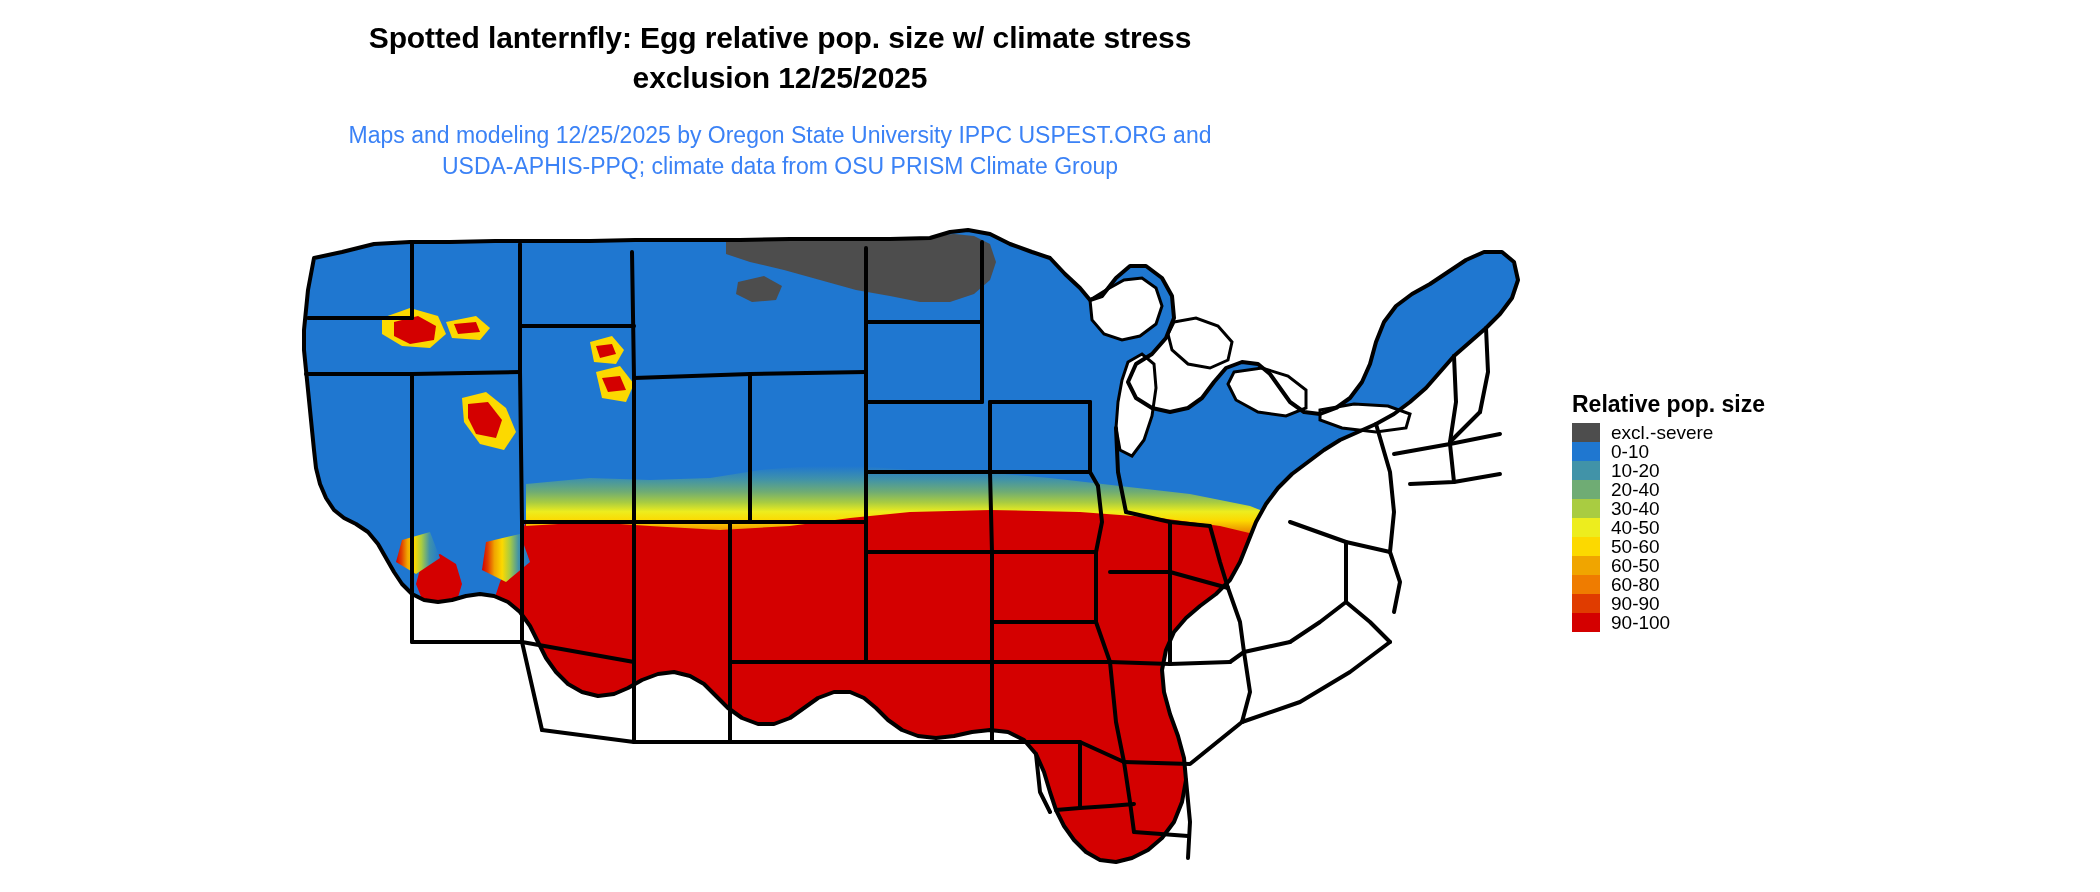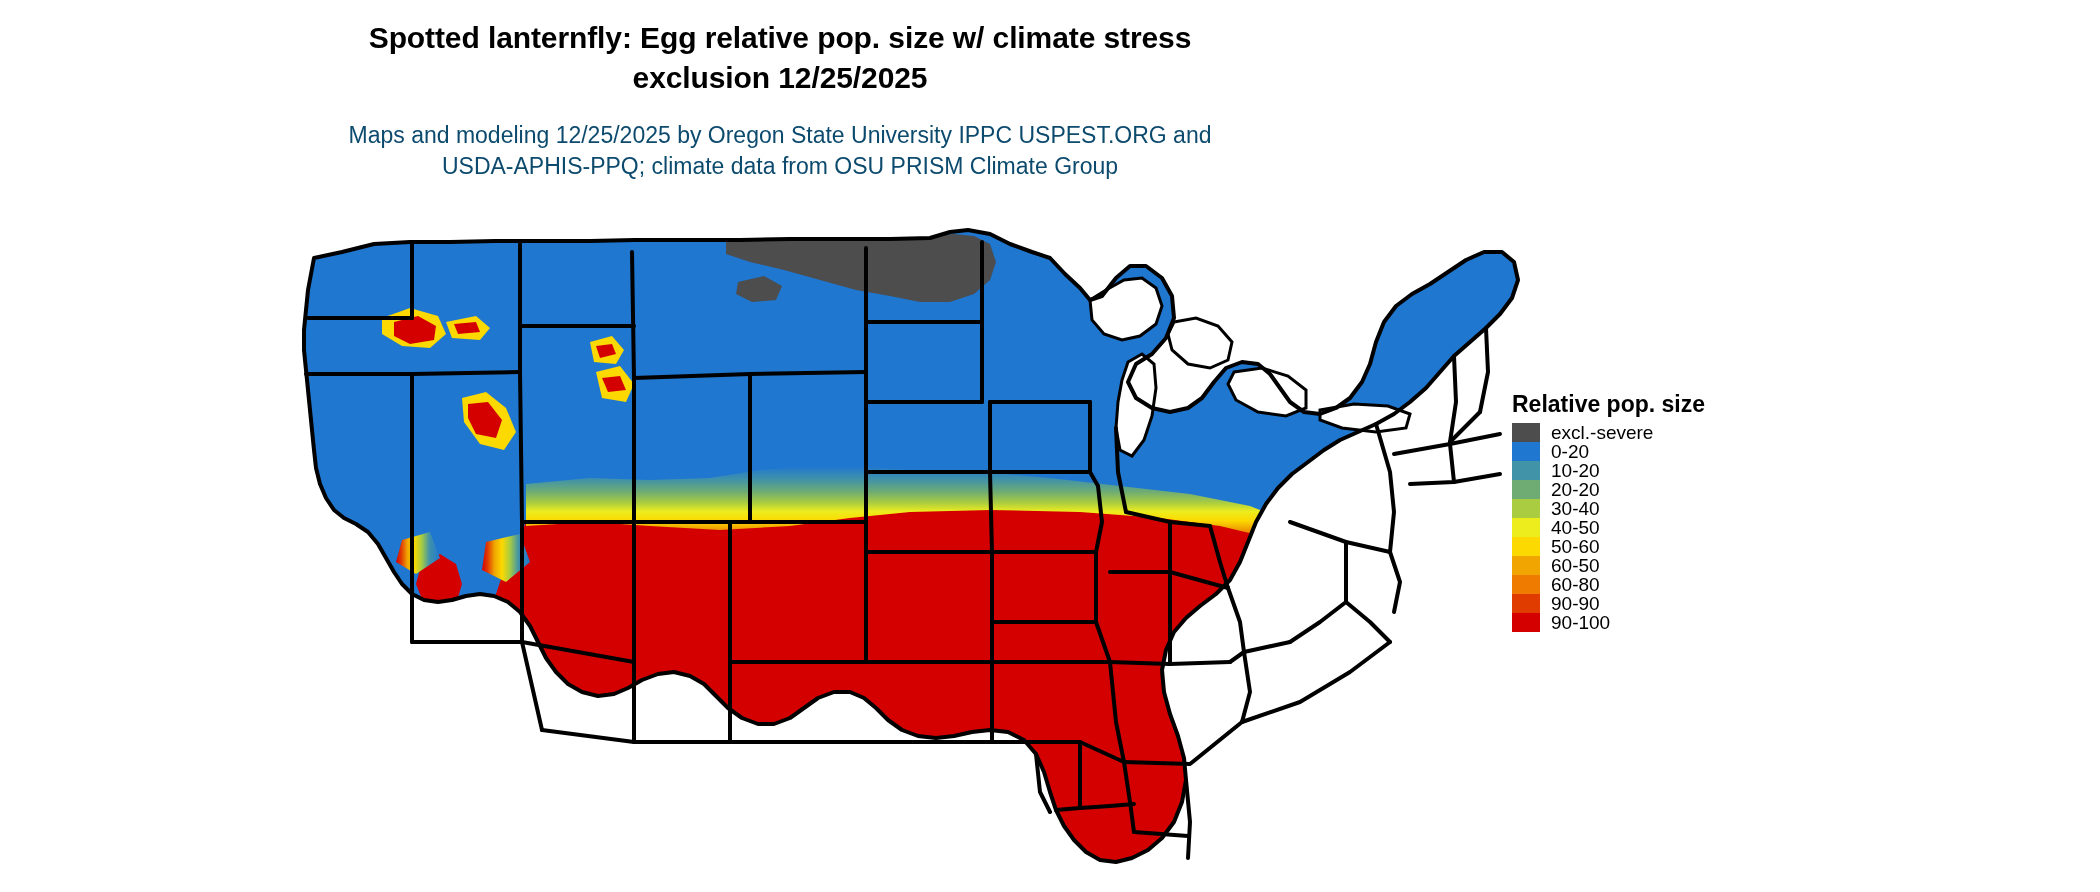--- a/index.html
+++ b/index.html
@@ -34,21 +34,21 @@
     white-space: pre-line;
   }
   #subtitle {
     position: absolute;
     left: 0;
     top: 120px;
     width: 1560px;
     text-align: center;
     font-size: 23px;
     font-weight: normal;
-    color: #0c4a6e;
+    color: #3b82f6;
     line-height: 1.36;
     white-space: pre-line;
   }
 
   
   #map-wrap {
     position: absolute;
     left: 290px;
     top: 222px;
     width: 1260px;
@@ -56,21 +56,21 @@
   }
   #map-svg {
     display: block;
     width: 1260px;
     height: 660px;
   }
 
   
   #legend {
     position: absolute;
-    left: 1512px;
+    left: 1572px;
     top: 392px;
     width: 330px;
   }
   #legend-title {
     font-size: 23px;
     font-weight: bold;
     color: #000000;
     margin: 0 0 6px 0;
     line-height: 1.1;
     white-space: nowrap;
@@ -353,29 +353,29 @@
 
   <div id="legend">
     <div id="legend-title">Relative pop. size</div>
     <div id="legend-items">
         <div class="legend-row">
           <div class="legend-swatch" style="background: rgb(77, 77, 77);"></div>
           <div class="legend-label">excl.-severe</div>
         </div>
         <div class="legend-row">
           <div class="legend-swatch" style="background: rgb(31, 119, 208);"></div>
-          <div class="legend-label">0-20</div>
+          <div class="legend-label">0-10</div>
         </div>
         <div class="legend-row">
           <div class="legend-swatch" style="background: rgb(65, 147, 168);"></div>
           <div class="legend-label">10-20</div>
         </div>
         <div class="legend-row">
           <div class="legend-swatch" style="background: rgb(111, 172, 116);"></div>
-          <div class="legend-label">20-20</div>
+          <div class="legend-label">20-40</div>
         </div>
         <div class="legend-row">
           <div class="legend-swatch" style="background: rgb(169, 204, 65);"></div>
           <div class="legend-label">30-40</div>
         </div>
         <div class="legend-row">
           <div class="legend-swatch" style="background: rgb(237, 237, 30);"></div>
           <div class="legend-label">40-50</div>
         </div>
         <div class="legend-row">

